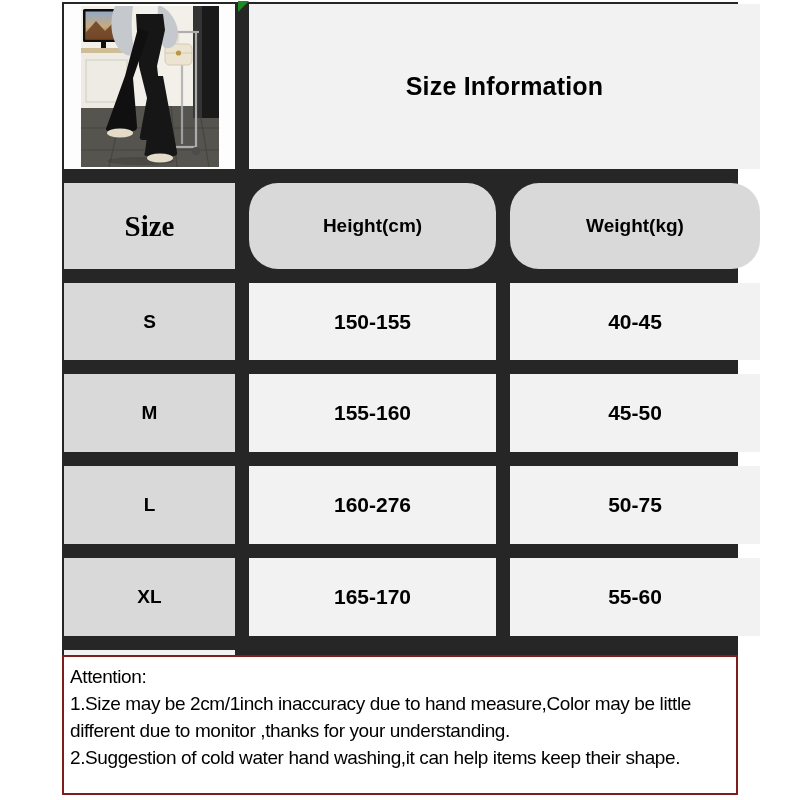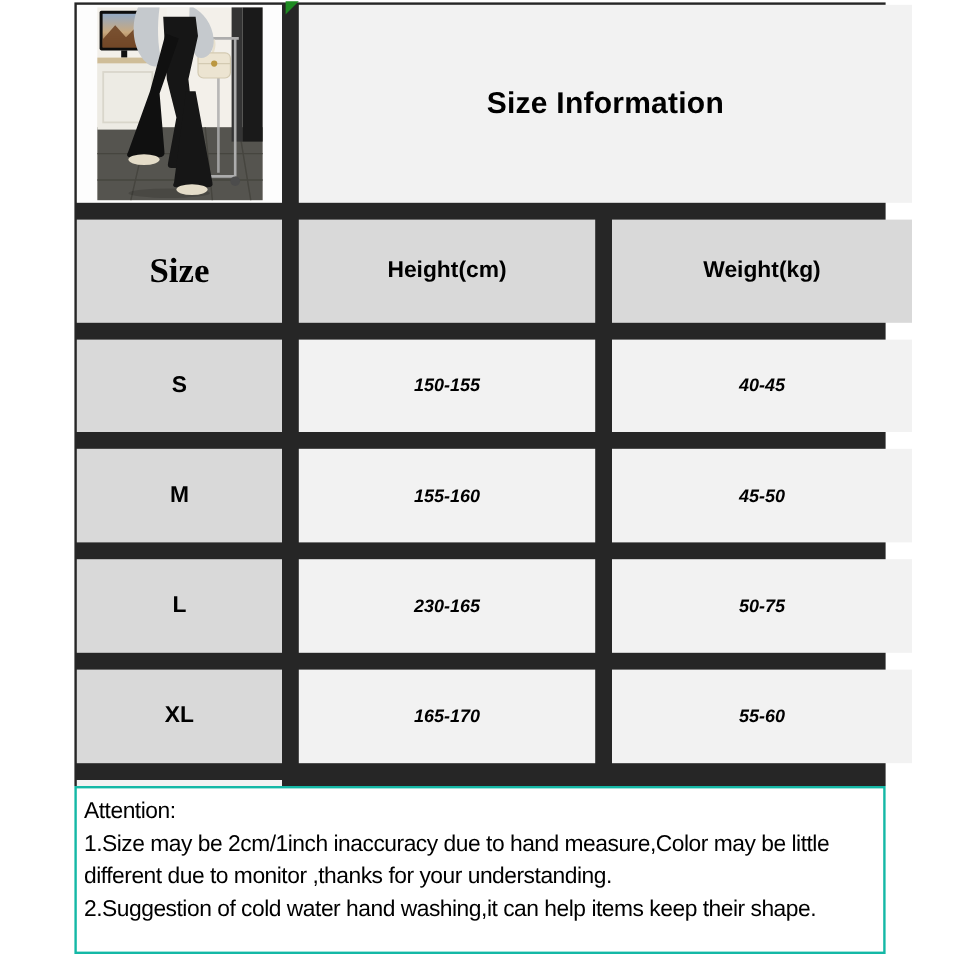--- a/index.html
+++ b/index.html
@@ -13,34 +13,34 @@
     display:grid;
     grid-template-columns:171px 247px 250px;
     grid-template-rows:165px 86px 77px 78px 78px 78px 75px;
   }
   .cell{ display:flex; align-items:center; justify-content:center; text-align:center; }
   .gray { background:#d9d9d9; }
   .light{ background:#f2f2f2; }
   .photo-cell{ background:#fdfdfd; }
   .title-cell{ grid-column:2 / 4; background:#f2f2f2; font-weight:bold; font-size:25px; letter-spacing:0.2px; }
   .size-header{ font-weight:bold; font-size:29px;font-family:Liberation Serif, serif; }
-  .col-header { font-weight:bold; font-size:19px; }
+  .col-header { font-weight:bold; font-size:19px;border-radius:29px; }
   .size-label { font-weight:bold; font-size:19px; }
-  .value      { font-weight:bold; font-size:15px;font-style:italic; }
+  .value      { font-weight:bold; font-size:21px; }
 
   
   .corner-marker{
     position:absolute; left:238px; top:1px; width:0; height:0;
     border-top:11px solid #1e8a22; border-right:11px solid transparent;
   }
 
   
   .attention{
     position:absolute; left:62px; top:655px; width:676px; height:140px;
-    box-sizing:border-box; border:2px solid #14b8a6; background:#ffffff;
+    box-sizing:border-box; border:2px solid #7f1d1d; background:#ffffff;
     padding:6px 0 0 6px; overflow:hidden;
   }
   .attention .line{
     font-size:19px; line-height:27px; letter-spacing:-0.4px; white-space:nowrap;
   }
 </style>
 </head>
 <body>
 
 <div class="page">
@@ -108,21 +108,21 @@
 
     <div class="cell gray size-label">S</div>
     <div class="cell light value">150-155</div>
     <div class="cell light value">40-45</div>
 
     <div class="cell gray size-label">M</div>
     <div class="cell light value">155-160</div>
     <div class="cell light value">45-50</div>
 
     <div class="cell gray size-label">L</div>
-    <div class="cell light value">230-165</div>
+    <div class="cell light value">160-276</div>
     <div class="cell light value">50-75</div>
 
     <div class="cell gray size-label">XL</div>
     <div class="cell light value">165-170</div>
     <div class="cell light value">55-60</div>
 
     <div class="cell light value">60-65</div>
 
   </div>
 

